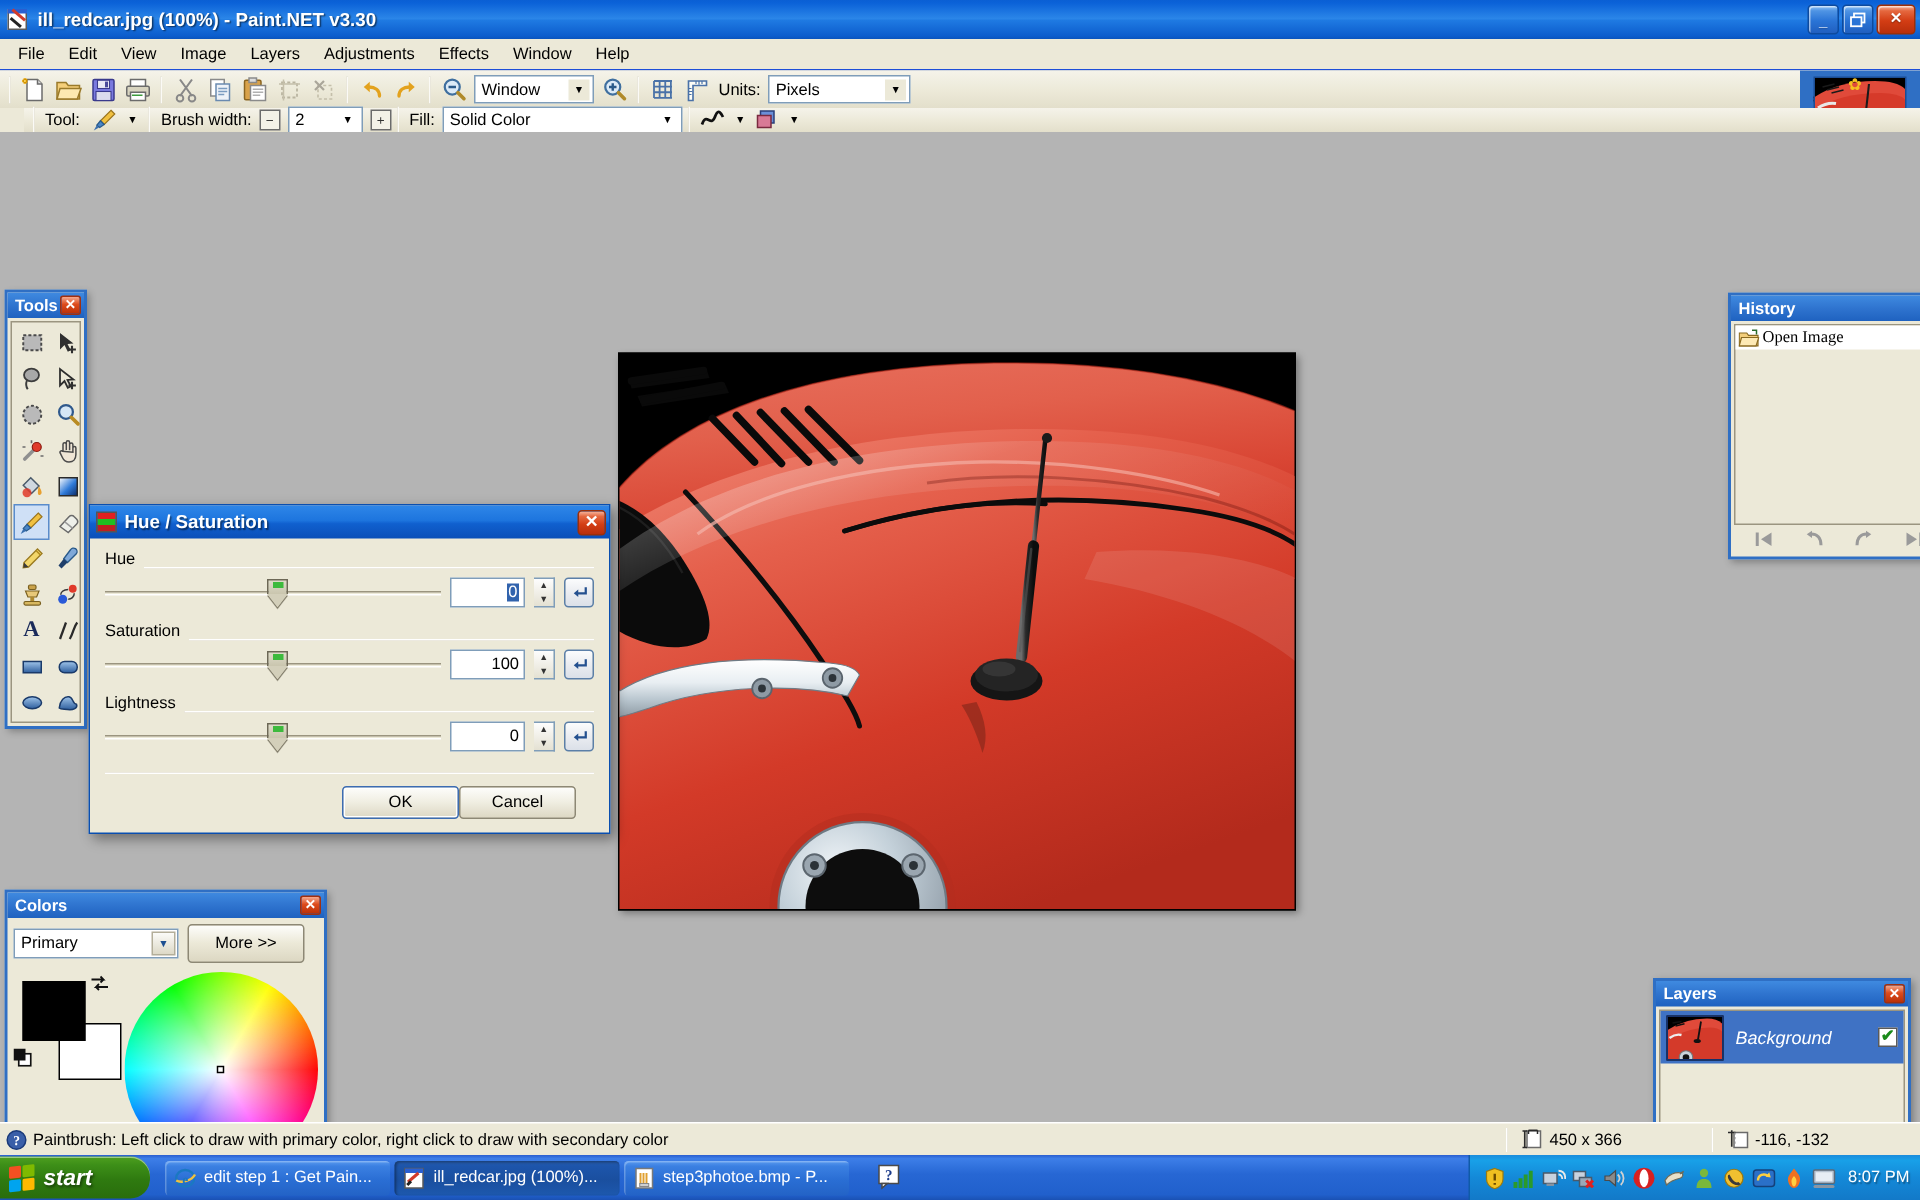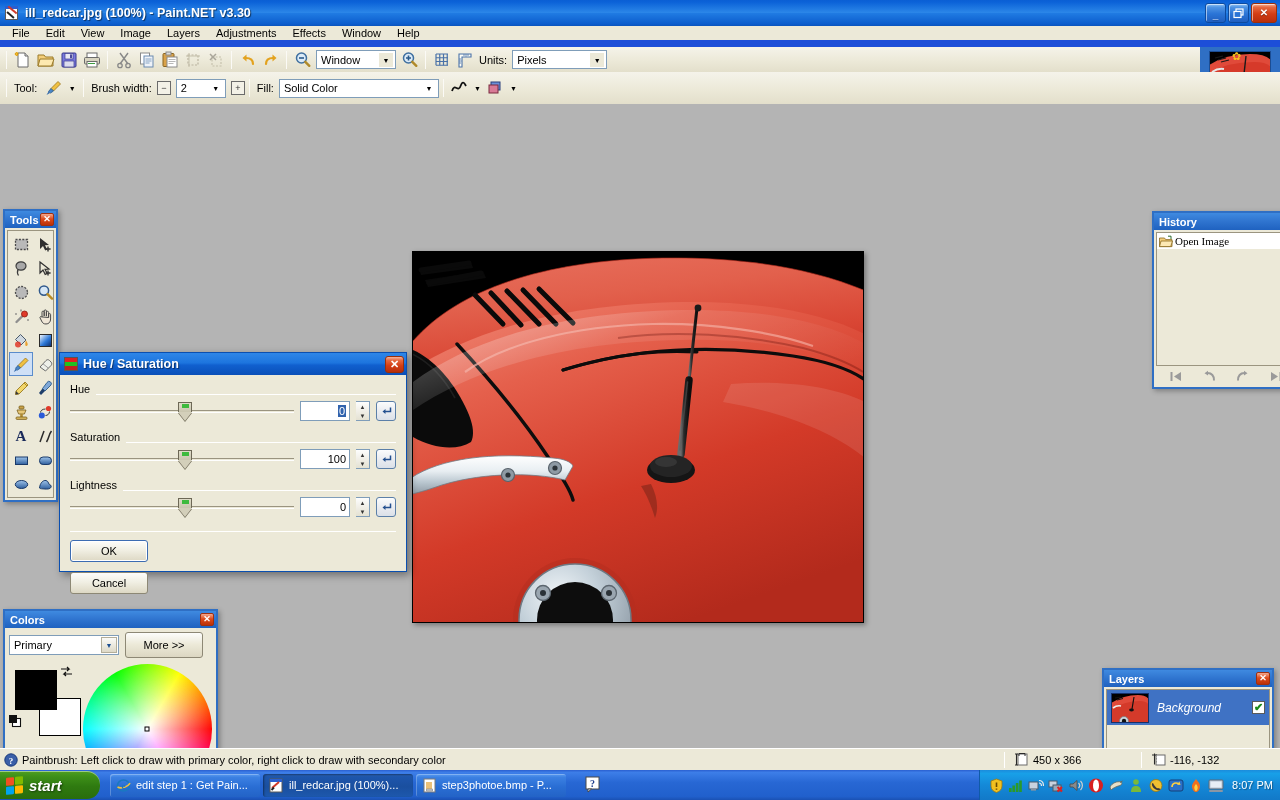--- a/index.html
+++ b/index.html
@@ -30,32 +30,32 @@
     display:flex;align-items:center;justify-content:center; color:#fff; font-size:10px;
     background: linear-gradient(180deg,#93c4f5 0%,#4f94e4 18%,#2a74d6 55%,#205fc0 100%);
     box-shadow: inset 1px 1px 0 rgba(255,255,255,.55);
   }
   .tbb.close { background: linear-gradient(180deg,#f6b49c 0%,#e5683f 18%,#d33d14 55%,#b82f0c 100%); border-color:#9c2f09; width:26px;}
   .tbb .glyph { font-family:"Liberation Sans",sans-serif; line-height:1; font-weight:bold; text-shadow:0 1px 1px rgba(0,0,0,.4);}
 
   
   .menubar {
     height:21px; flex:0 0 21px; background:#ece9d8; display:flex; align-items:center;
-    padding-left:4px; border-bottom:7px solid #1d4ed8;
+    padding-left:4px; border-bottom:1px solid #1d4ed8;
   }
   .menu-item { padding:3px 8px; font-size:11px; color:#000; cursor:default; }
 
   
   .toolbar-wrap { background:#ece9d8; }
   .toolbar {
     height:25px; display:flex; align-items:center; padding:0 2px;
     background: linear-gradient(180deg,#f5f3ea 0%,#ece9d8 55%,#e3dfcb 100%);
     position:relative;
   }
-  .toolbar.r2 { height:32px; }
+  .toolbar.r2 { height:16px;margin-left:16px; }
   .sep { width:1px; height:18px; background:#c0bba5; margin:0 4px; border-right:1px solid #fbfaf6;}
   .tbtn { width:23px;height:22px; display:flex;align-items:center;justify-content:center; position:relative; }
   .lbl { font-size:11px; color:#000; margin:0 5px 0 3px; white-space:nowrap;}
   .combo {
     height:19px; background:#fff; border:1px solid #7f9db9; display:flex; align-items:center;
     font-size:11px; padding-left:4px; position:relative;
   }
   .combo .arrow {
     position:absolute; right:2px; top:2px; width:14px; height:14px; background:#ece9d8;
     display:flex; align-items:center; justify-content:center; font-size:7px; color:#000;
@@ -199,21 +199,21 @@
   .numbox .hl { background:#3163ad; color:#fff; padding:0 1px; }
   .spin2 { width:14px;height:20px; border:1px solid #7f9db9; border-left:none;
            background:linear-gradient(180deg,#fdfdfd,#e4e1d2); display:flex;flex-direction:column;}
   .spin2 div { flex:1; display:flex;align-items:center;justify-content:center;font-size:6px; color:#333;}
   .resetbtn {
     width:20px;height:20px; border:1px solid #5b7fa8; border-radius:3px;
     background:linear-gradient(180deg,#fbfcfd 0%,#eceef2 45%,#dbe0e8 100%);
     display:flex;align-items:center;justify-content:center;
   }
   .dlg-hr { height:1px; background:#c3bda8; border-top:1px solid #fff; margin:10px 10px 0 10px; }
-  .dlg-buttons { display:flex; justify-content:flex-end; gap:10px; padding:8px 22px 0 10px;flex-direction:column; }
+  .dlg-buttons { display:flex; justify-content:flex-end; padding:8px 22px 0 10px; }
   .dlg-btn {
     width:78px;height:22px; font-size:11px; display:flex;align-items:center;justify-content:center;
     background:linear-gradient(180deg,#fdfdfb 0%,#f0eee2 48%,#ddd8c4 100%);
     border:1px solid #8d8875; border-radius:3px;
   }
   .dlg-btn.default { border:1px solid #3c6cb2; box-shadow: inset 0 0 0 1px #fff; }
 
   
   .statusbar {
     height:22px; flex:0 0 22px; background:#ece9d8; border-top:1px solid #fff;

